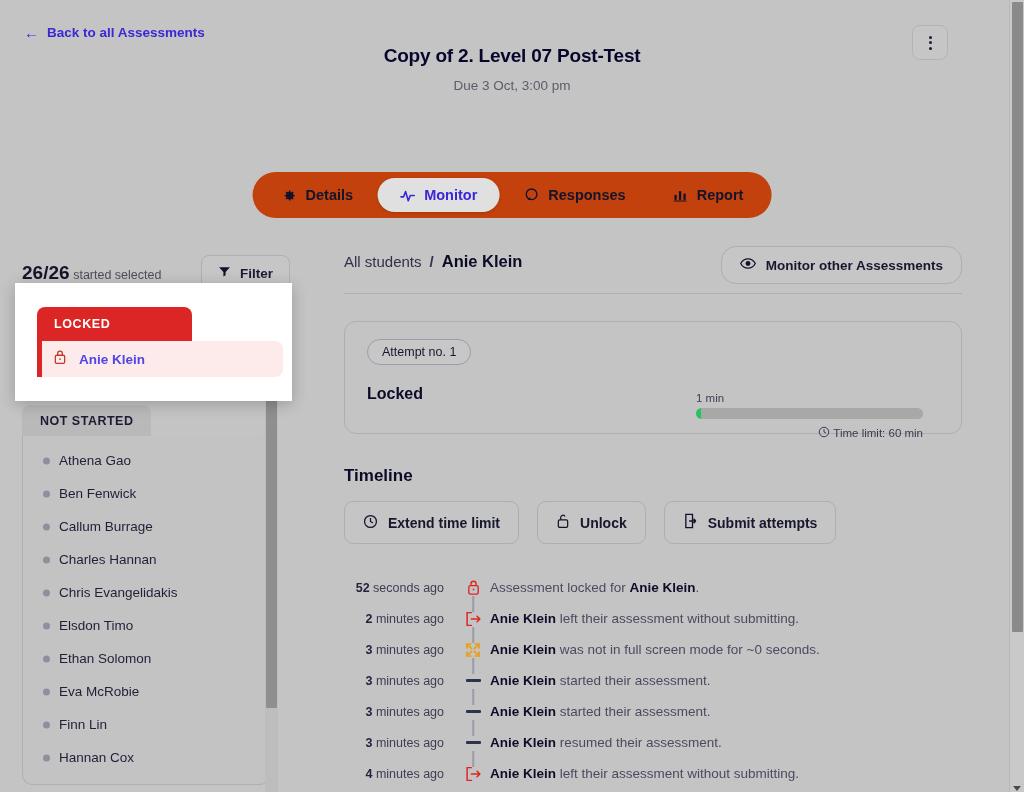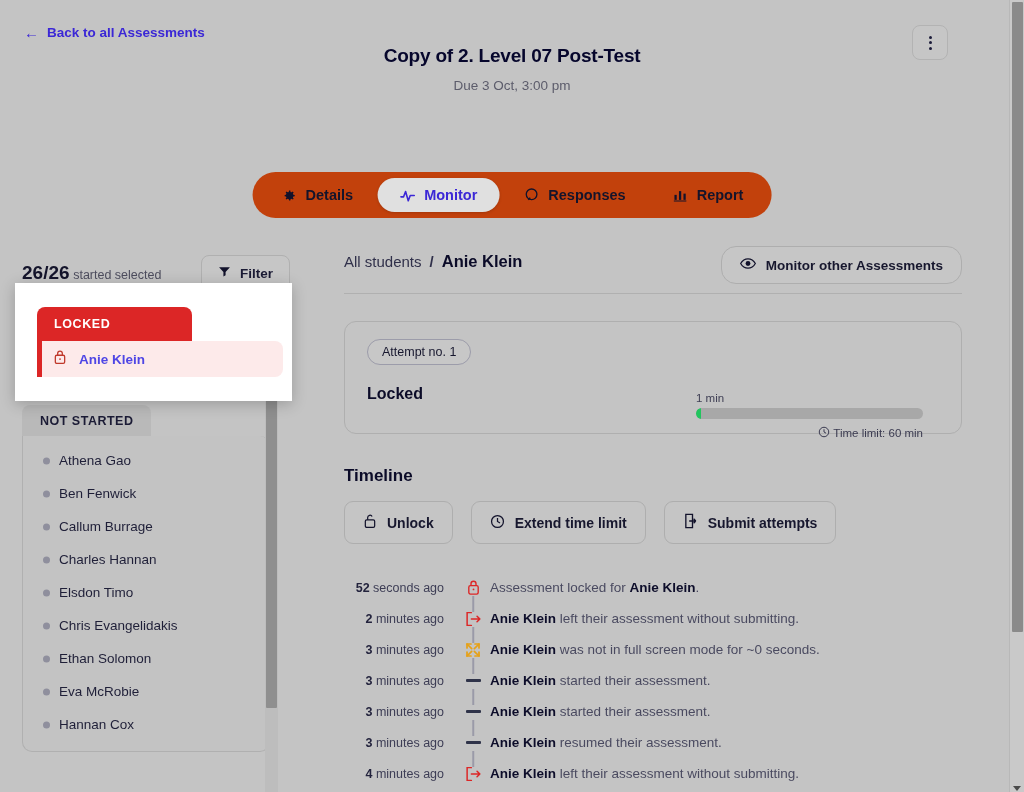--- a/index.html
+++ b/index.html
@@ -358,33 +358,37 @@
       <div class="student-row">
           <span class="dot"></span>
           <span>Callum Burrage</span>
         </div>
       <div class="student-row">
           <span class="dot"></span>
           <span>Charles Hannan</span>
         </div>
       <div class="student-row">
           <span class="dot"></span>
+          <span>Chris Evangelidakis</span>
+        </div>
+      <div class="student-row">
+          <span class="dot"></span>
           <span>Elsdon Timo</span>
         </div>
       <div class="student-row">
           <span class="dot"></span>
-          <span>Chris Evangelidakis</span>
-        </div>
-      <div class="student-row">
-          <span class="dot"></span>
           <span>Ethan Solomon</span>
         </div>
       <div class="student-row">
           <span class="dot"></span>
           <span>Eva McRobie</span>
+        </div>
+      <div class="student-row">
+          <span class="dot"></span>
+          <span>Finn Lin</span>
         </div>
       <div class="student-row">
           <span class="dot"></span>
           <span>Hannan Cox</span>
         </div>
     </div>
   </div>
 
   <div class="side-scrollbar">
     <div class="strack"></div>
@@ -445,35 +449,35 @@
           <span>Time limit: 60 min</span>
         </div>
       </div>
     </div>
 
     <div class="timeline-head">Timeline</div>
 
     <div class="action-row">
       <div class="action-btn">
         <span>
+          <svg width="15" height="15" viewBox="0 0 24 24" fill="none" stroke="#12122b" stroke-width="2">
+              <circle cx="12" cy="12" r="9.5"></circle>
+              <path d="M12 6.5V12l4 2.3"></path>
+            </svg>
+        </span>
+        <span>Extend time limit</span>
+      </div>
+      <div class="action-btn">
+        <span>
           <svg width="14" height="16" viewBox="0 0 24 26" fill="none" stroke="#12122b" stroke-width="2.1">
               <rect x="4" y="11" width="16" height="13" rx="2.4"></rect>
               <path d="M8 11V7a4 4 0 017.6-1.6"></path>
             </svg>
         </span>
         <span>Unlock</span>
-      </div>
-      <div class="action-btn">
-        <span>
-          <svg width="15" height="15" viewBox="0 0 24 24" fill="none" stroke="#12122b" stroke-width="2">
-              <circle cx="12" cy="12" r="9.5"></circle>
-              <path d="M12 6.5V12l4 2.3"></path>
-            </svg>
-        </span>
-        <span>Extend time limit</span>
       </div>
       <div class="action-btn">
         <span>
           <svg width="15" height="16" viewBox="0 0 22 24" fill="none" stroke="#12122b" stroke-width="2">
               <path d="M4 2h10v20H4z"></path>
               <path d="M9 12h10m0 0l-3.4-3.4M19 12l-3.4 3.4"></path>
             </svg>
         </span>
         <span>Submit attempts</span>
       </div>

